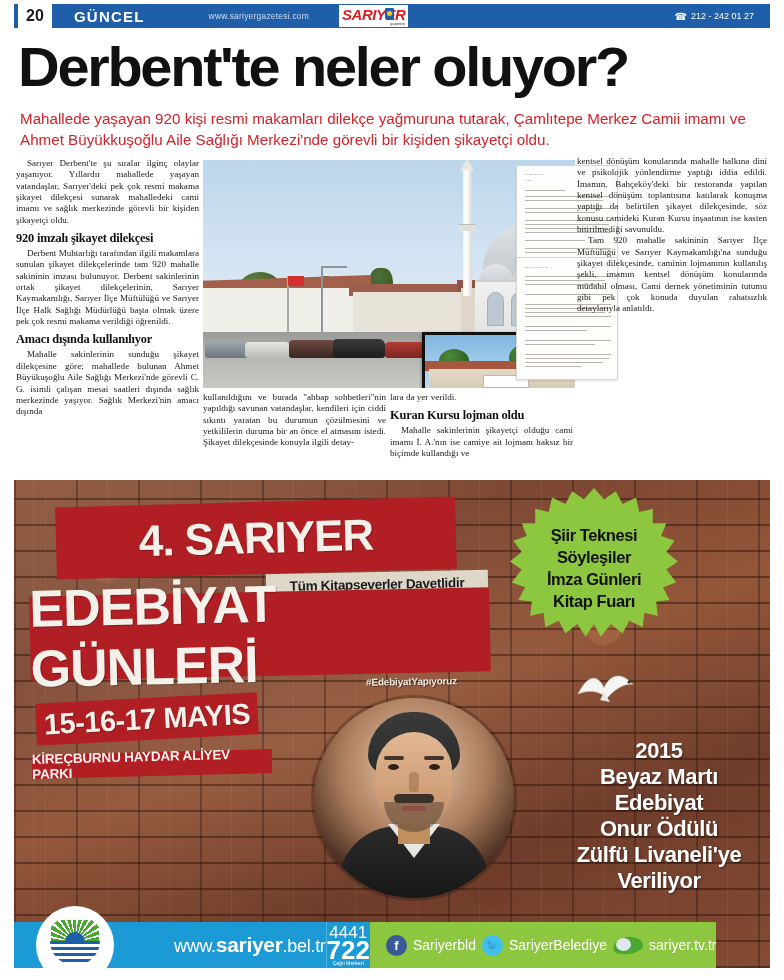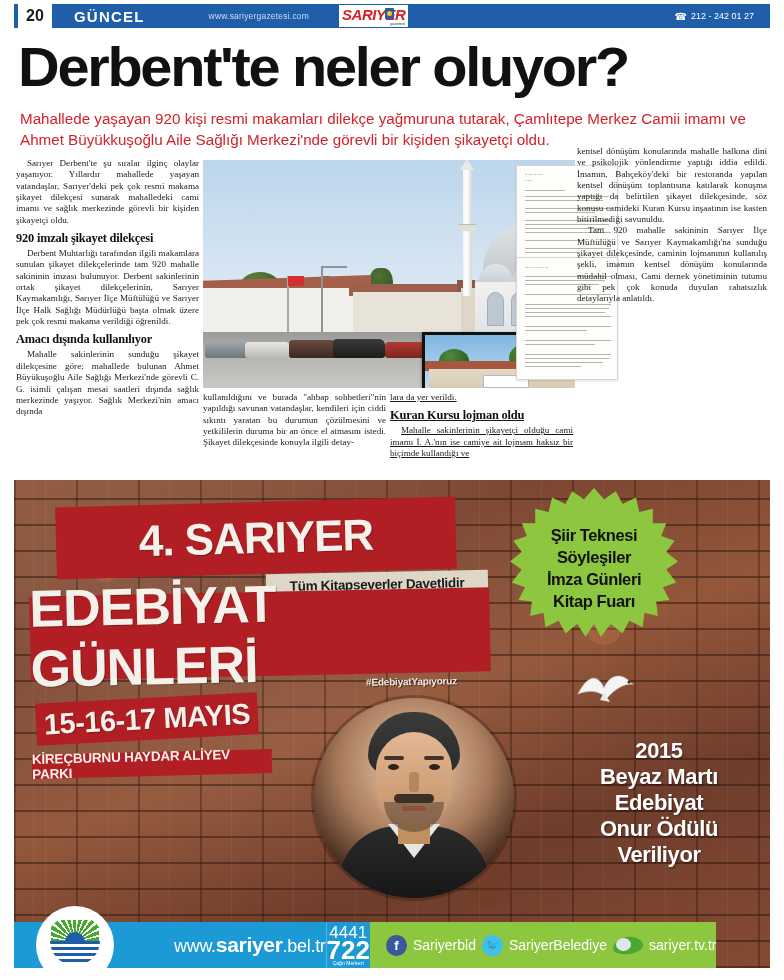--- a/index.html
+++ b/index.html
@@ -86,22 +86,22 @@
   .col p { text-indent: 11px; margin:0; }
   .col p.noind { text-indent:0; }
   .sub-title {
     font-family:"Liberation Serif", serif; font-weight:bold;
     font-size:12.4px; line-height:15px; color:#111;
     margin: 5px 0 2px 0; text-indent:0; letter-spacing:-0.2px;
   }
 
   #col1 { left:16px; top:158px; width:183px; }
   #col2 { left:203px; top:392px; width:183px; }
-  #col2b{ left:390px; top:392px; width:183px;text-decoration:underline; }
-  #col3 { left:577px; top:146px; width:190px; }
+  #col2b{ left:390px; top:392px; width:183px; }
+  #col3 { left:577px; top:156px; width:190px; }
 
   
   .photo-main {
     position:absolute; left:203px; top:160px; width:372px; height:228px;
     overflow:hidden; background:#9fb7cf;
   }
   
   .sky { position:absolute; inset:0;
          background:linear-gradient(#bcd6ec, #dfeaf5 65%, #e8eef4); }
   
@@ -645,20 +645,21 @@
       <div class="p-beard"></div>
       <div class="p-must"></div>
       <div class="p-mouth"></div>
     </div>
 
     <div class="award">
       <div>2015</div>
       <div>Beyaz Martı</div>
       <div>Edebiyat</div>
       <div>Onur Ödülü</div>
+      <div>Zülfü Livaneli'ye</div>
       <div>Veriliyor</div>
     </div>
   </div>
 
   <div class="botbar">
     <div class="bb-blue">
       <div class="logo-circle">
         <div class="logo-inner">
           <div class="logo-rays"></div>
           <div class="logo-arch"></div>

